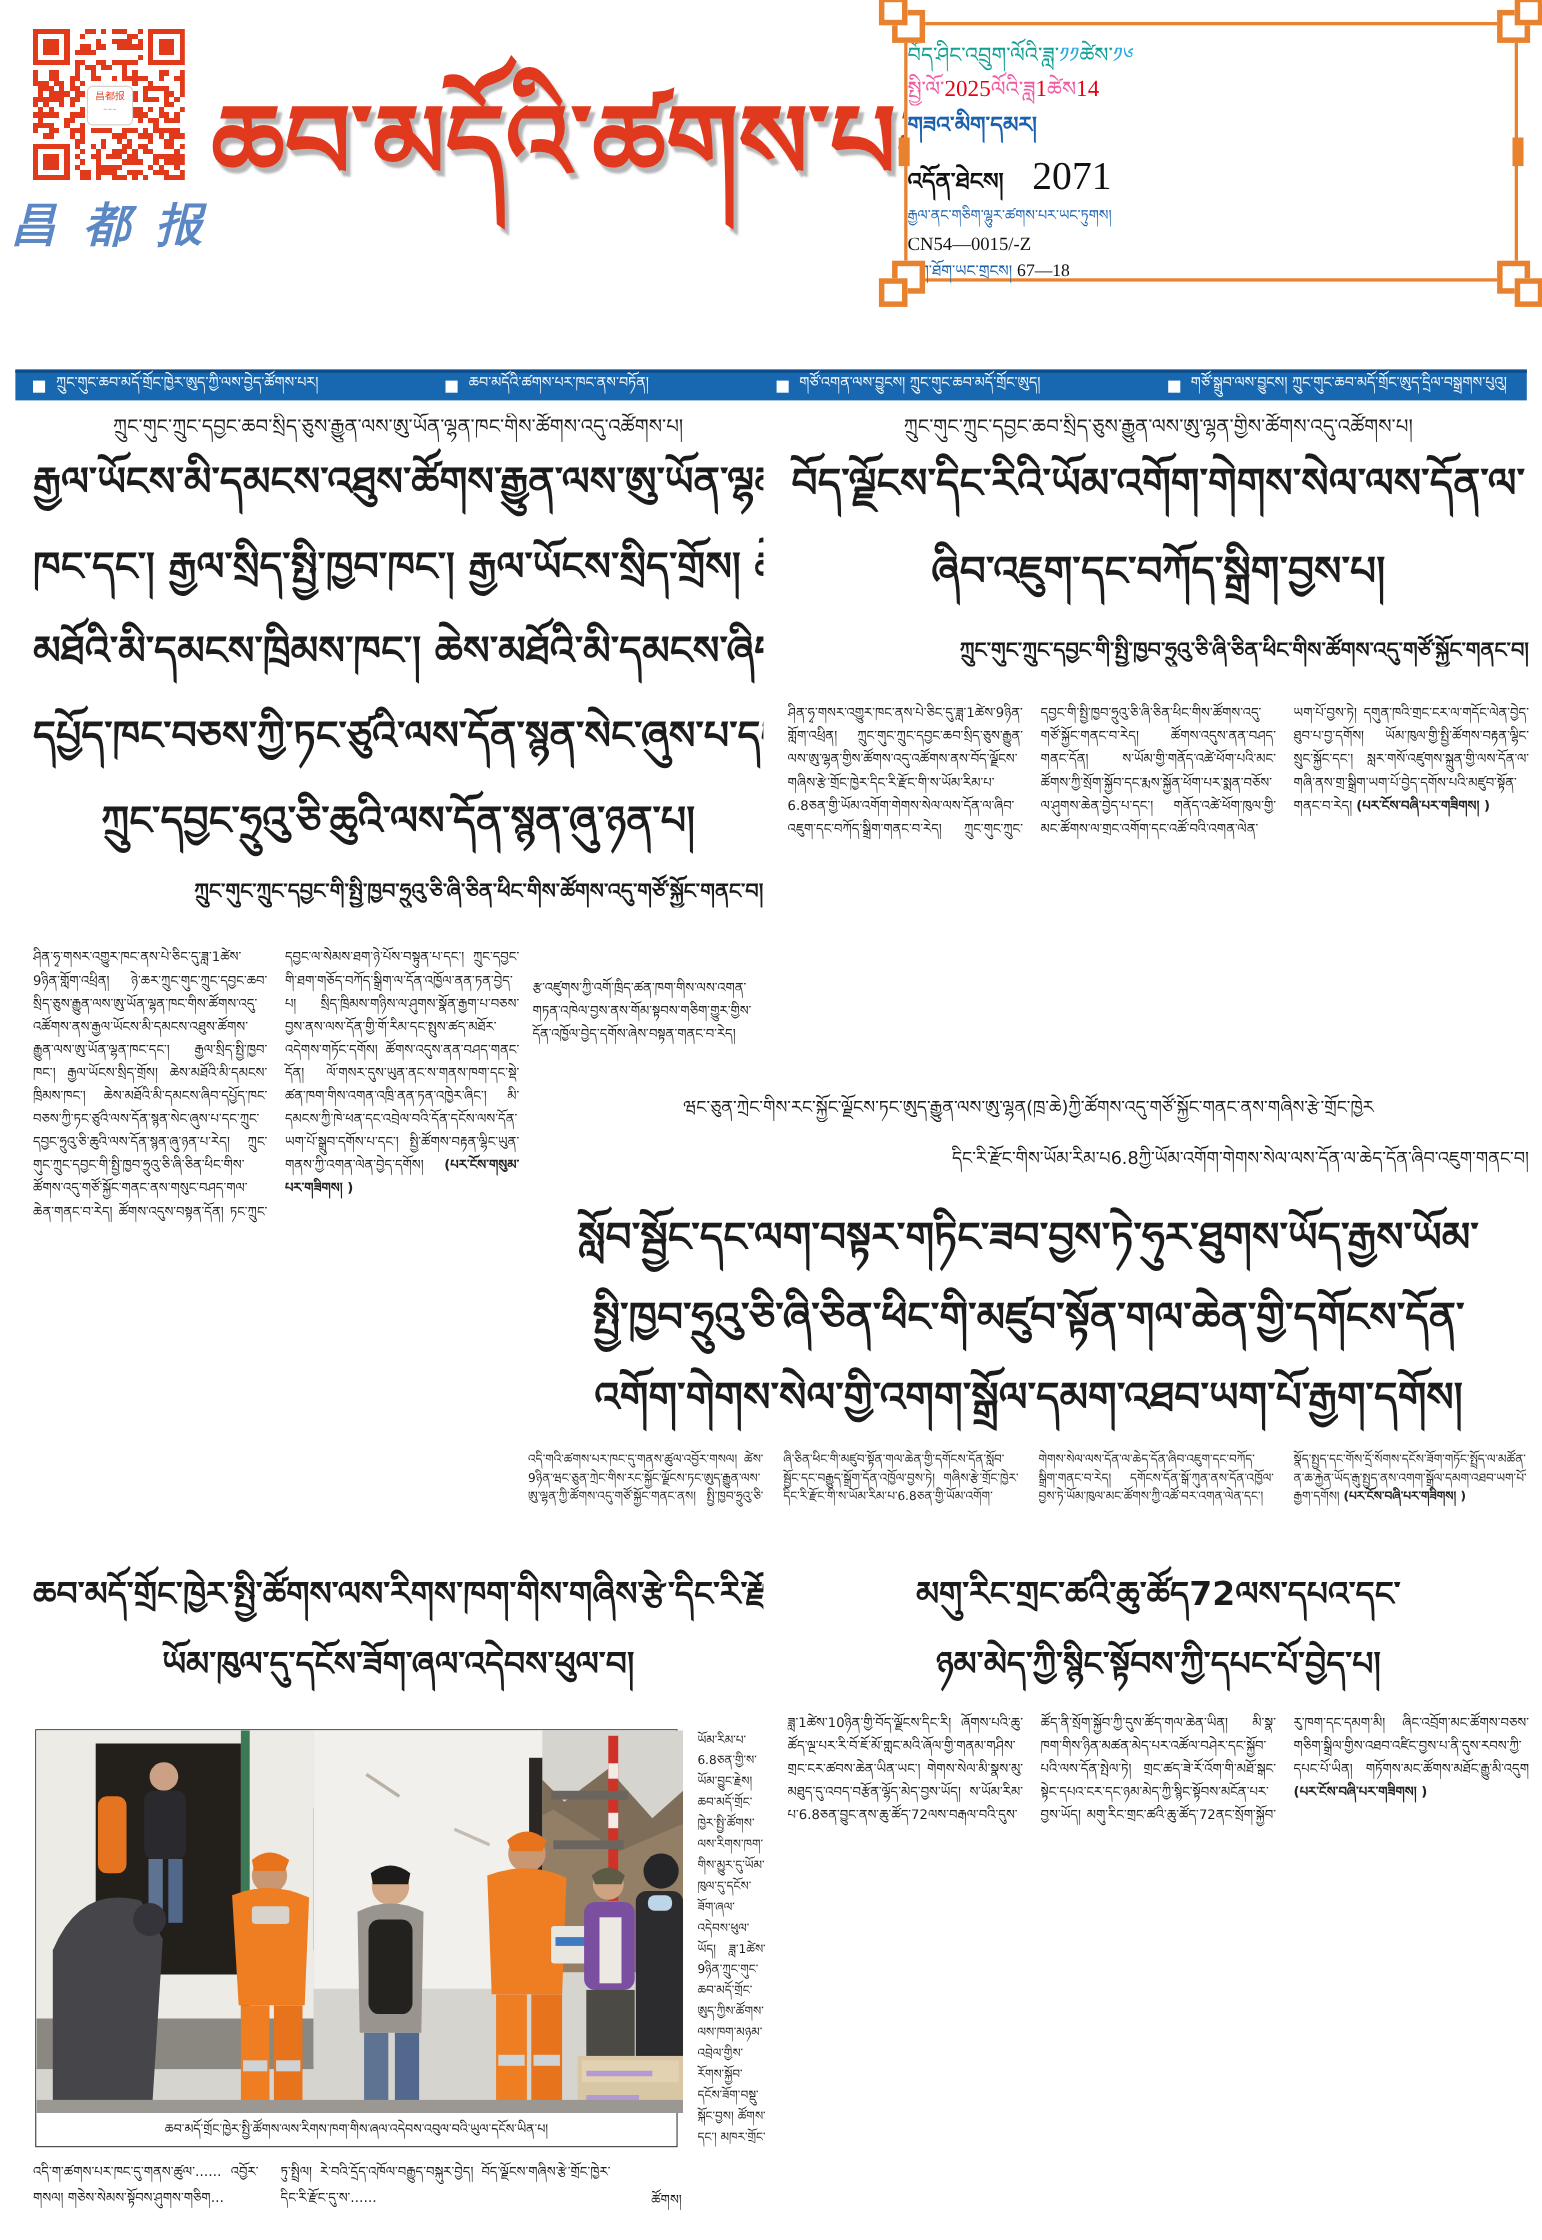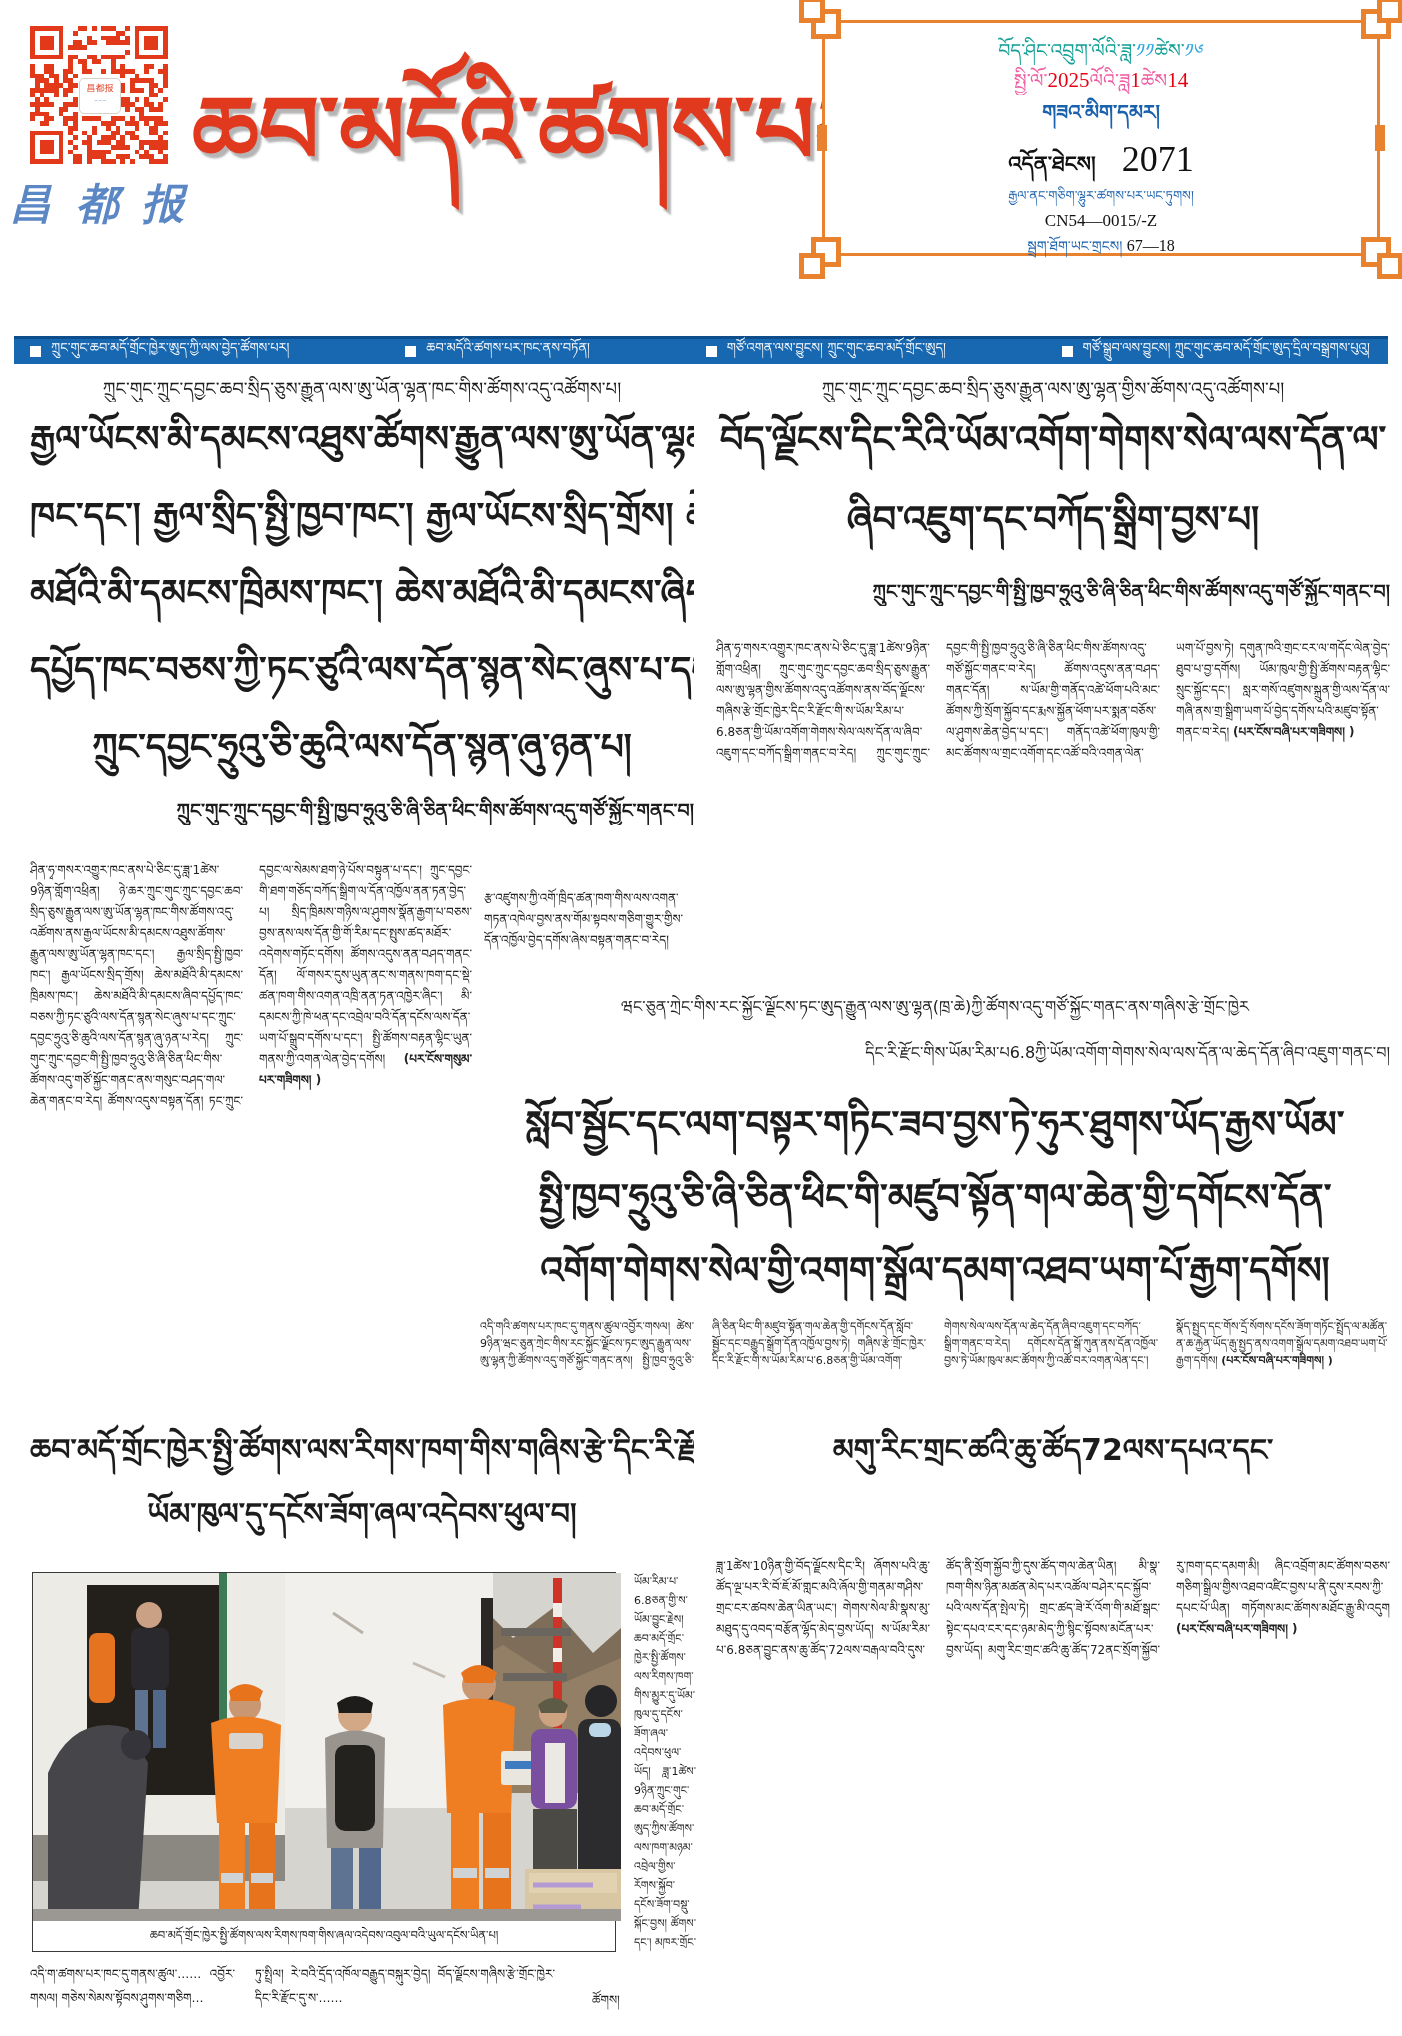--- a/index.html
+++ b/index.html
@@ -14,21 +14,21 @@
   .qr-box{left:30px;top:26px;width:138px;height:138px;}
   .qr-box svg{display:block;}
   .cn-name{left:10px;top:176px;width:250px;font-size:42px;font-weight:bold;
            font-style:italic;color:#5b87c5;letter-spacing:24px;white-space:nowrap;
            font-family:"DejaVu Serif",serif;}
   .masthead{left:192px;top:46px;width:640px;height:170px;line-height:170px;
             font-size:94px;color:#e0391e;font-weight:bold;text-align:center;
             text-shadow:4px 5px 2px rgba(90,90,90,.45);}
   .infobox{left:822px;top:20px;width:552px;height:230px;border:3px solid #e8822e;
            background:#fff;}
-  .infobox .inner{padding-top:12px;display:flex;flex-direction:column;align-items:center;}
+  .infobox .inner{padding-top:12px;display:flex;flex-direction:column;align-items:flex-start;}
   .ib-line1{font-size:19px;color:#12a096;line-height:30px;}
   .ib-line1 .bnum{color:#2fa8e1;}
   .ib-line2{font-size:19px;color:#ef5ba1;line-height:30px;}
   .ib-line2 .rnum{color:#e60012;font-family:"Liberation Serif",serif;font-size:21px;}
   .ib-weekday{font-size:20px;color:#1b62ae;font-weight:bold;line-height:34px;}
   .ib-issue{margin-top:10px;line-height:40px;display:flex;align-items:baseline;gap:26px;}
   .ib-issue .lbl{font-size:21px;font-weight:bold;color:#111;}
   .ib-issue .no{font-size:36px;color:#111;font-family:"Liberation Serif",serif;}
   .ib-dist{font-size:13px;color:#1b62ae;line-height:24px;}
   .ib-code{font-size:17px;color:#111;line-height:26px;font-family:"Liberation Serif",serif;}
@@ -577,17 +577,18 @@
 <div class="abs d-side tib">ཡོམ་རིམ་པ་6.8ཅན་གྱི་ས་ཡོམ་བྱུང་རྗེས། ཆབ་མདོ་གྲོང་ཁྱེར་སྤྱི་ཚོགས་ལས་རིགས་ཁག་གིས་མྱུར་དུ་ཡོམ་ཁུལ་དུ་དངོས་ཟོག་ཞལ་འདེབས་ཕུལ་ཡོད། ཟླ་1ཚེས་9ཉིན་ཀྲུང་གུང་ཆབ་མདོ་གྲོང་ཨུད་ཀྱིས་ཚོགས་ལས་ཁག་མཉམ་འབྲེལ་གྱིས་རོགས་སྐྱོབ་དངོས་ཟོག་བསྡུ་སྐོང་བྱས། ཚོགས་དང་། མཁར་གྲོང་ཁྱེར… (པར་ངོས་…</div>
 
 <div class="abs d-strip">
   <div class="col c1 tib">འདི་ག་ཚགས་པར་ཁང་དུ་གནས་ཚུལ་…… འབྱོར་གསལ། གཅེས་སེམས་སྟོབས་ཤུགས་གཅིག…</div>
   <div class="col c2 tib">ཏུ་སྤྲིལ། རེ་བའི་དྲོད་འཁོལ་བརྒྱུད་བསྐུར་བྱེད། བོད་ལྗོངས་གཞིས་རྩེ་གྲོང་ཁྱེར་དིང་རི་རྫོང་དུ་ས་……</div>
 </div>
 <div class="abs d-tail tib">ཚོགས།</div>
 
 <div class="abs e-hl hl center">
   <div class="hl-line tib"><span>མགུ་རིང་གྲང་ཚའི་ཆུ་ཚོད72ལས་དཔའ་དང་</span></div>
+  <div class="hl-line tib">ཉམ་མེད་ཀྱི་སྙིང་སྟོབས་ཀྱི་དཔང་པོ་བྱེད་པ།</div>
 </div>
 <div class="abs e-body body-txt tib">
   <span>ཟླ་1ཚེས་10ཉིན་གྱི་བོད་ལྗོངས་དིང་རི། ཞོགས་པའི་ཆུ་ཚོད་ལྔ་པར་རི་བོ་ཇོ་མོ་གླང་མའི་ཞོལ་གྱི་གནམ་གཤིས་གྲང་ངར་ཚབས་ཆེན་ཡིན་ཡང་། གེགས་སེལ་མི་སྣས་མུ་མཐུད་དུ་འབད་བརྩོན་ལྷོད་མེད་བྱས་ཡོད། ས་ཡོམ་རིམ་པ་6.8ཅན་བྱུང་ནས་ཆུ་ཚོད་72ལས་བརྒལ་བའི་དུས་ཚོད་ནི་སྲོག་སྐྱོབ་ཀྱི་དུས་ཚོད་གལ་ཆེན་ཡིན། མི་སྣ་ཁག་གིས་ཉིན་མཚན་མེད་པར་འཚོལ་བཤེར་དང་སྐྱོབ་པའི་ལས་དོན་སྤེལ་ཏེ། གྲང་ཚད་ཟེ་རོ་འོག་གི་མཐོ་སྒང་སྟེང་དཔའ་ངར་དང་ཉམ་མེད་ཀྱི་སྙིང་སྟོབས་མངོན་པར་བྱས་ཡོད། མགུ་རིང་གྲང་ཚའི་ཆུ་ཚོད་72ནང་སྲོག་སྐྱོབ་རུ་ཁག་དང་དམག་མི། ཞིང་འབྲོག་མང་ཚོགས་བཅས་གཅིག་སྒྲིལ་གྱིས་འཐབ་འཛིང་བྱས་པ་ནི་དུས་རབས་ཀྱི་དཔང་པོ་ཡིན། གཏོགས་མང་ཚོགས་མཐོང་རྒྱུ་མི་འདུག </span>
   <span class="marker">(པར་ངོས་བཞི་པར་གཟིགས། )</span>
 </div>
 
 </body></html>

